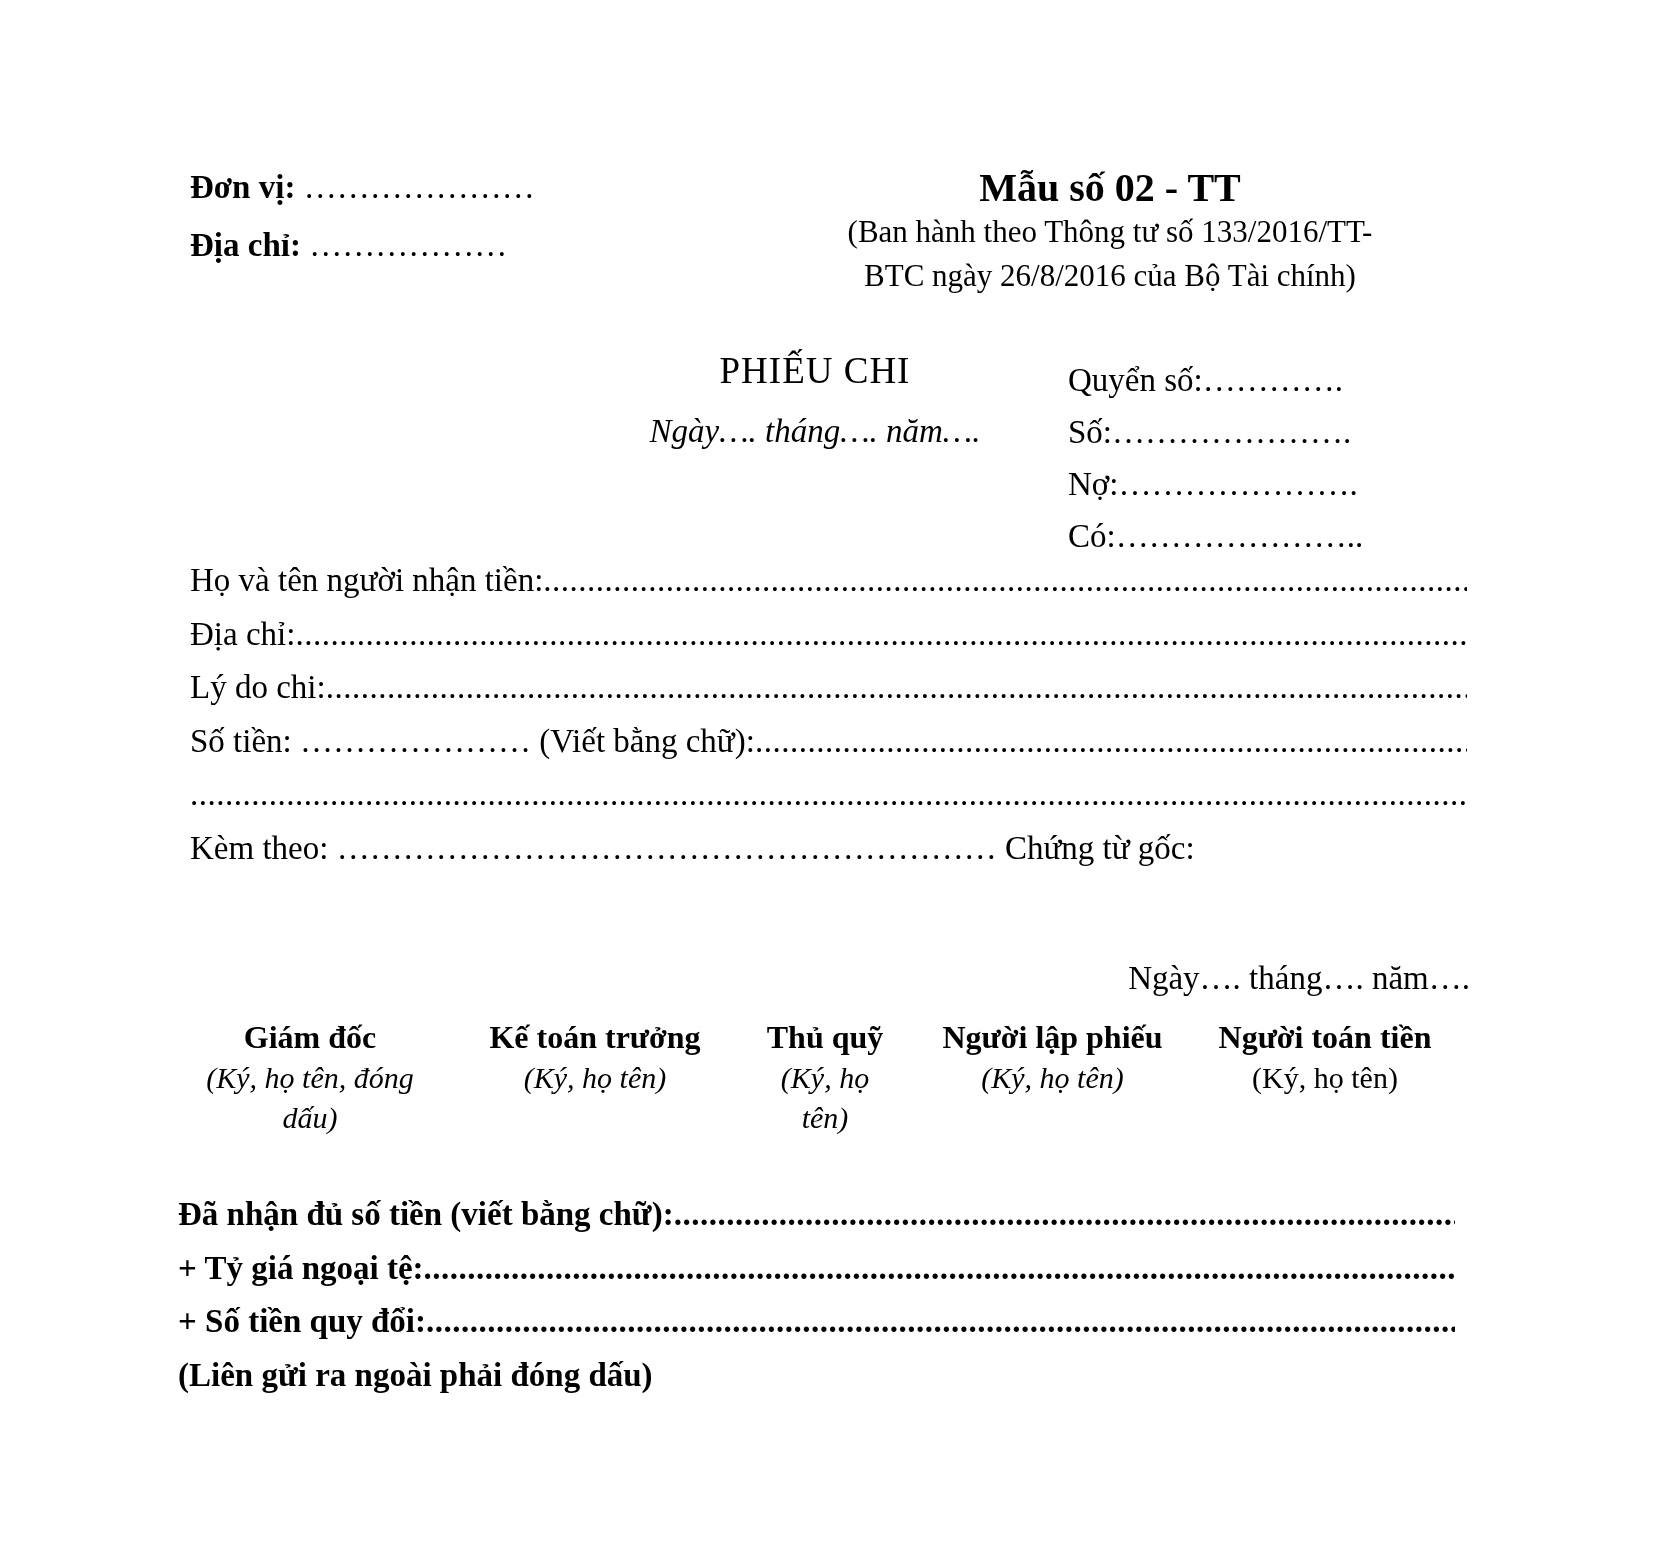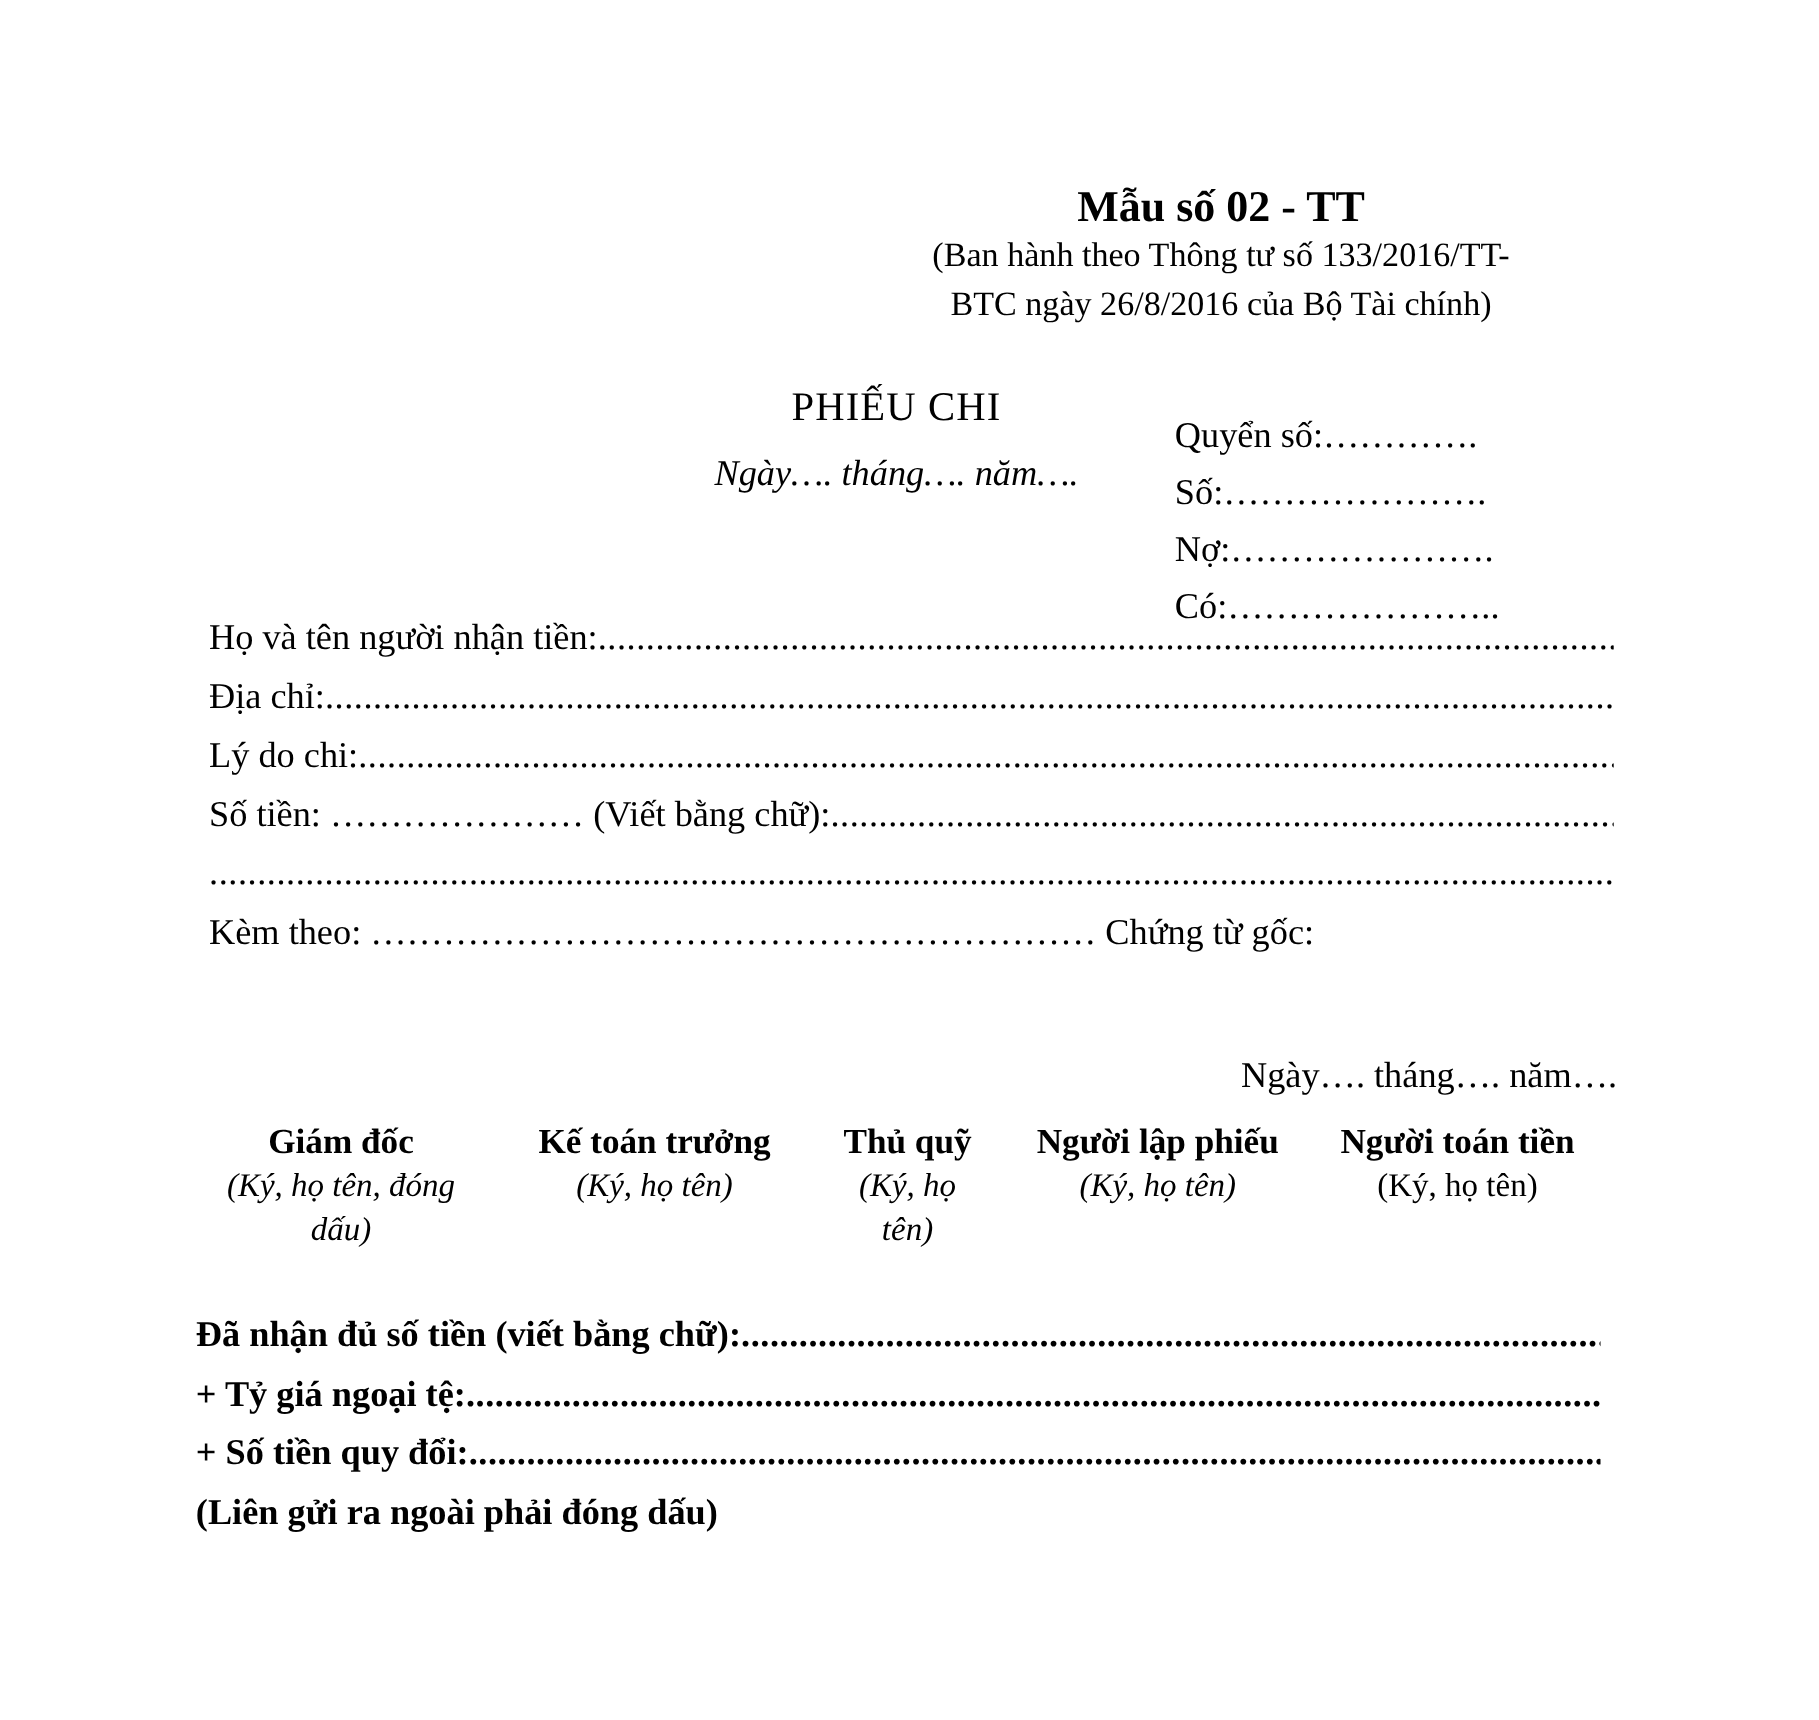--- a/index.html
+++ b/index.html
@@ -29,21 +29,21 @@
 
   
   .title-block { left: 190px; top: 348px; width: 1250px; }
   .title-block h1 {
     margin: 0; font-size: 37px; font-weight: normal; line-height: 46px;
     letter-spacing: 1px;
   }
   .title-block .date-line { font-size: 33px; margin-top: 17px; line-height: 40px; }
 
   
-  .ledger { left: 1068px; top: 370px; width: 380px; line-height: 52px; white-space: nowrap; }
+  .ledger { left: 1068px; top: 354px; width: 380px; line-height: 52px; white-space: nowrap; }
 
   
   .body-block { left: 190px; top: 554px; width: 1277px; }
   .row { display: flex; align-items: baseline; line-height: 53.5px; white-space: nowrap; }
   .lbl { flex: 0 0 auto; }
   .fill { flex: 1 1 auto; overflow: hidden; white-space: nowrap; letter-spacing: 0.5px; }
 
   
   .sig-date { left: 190px; top: 958px; width: 1280px; line-height: 40px; white-space: nowrap; }
 
@@ -62,20 +62,24 @@
   .sig-c5 { width: 230px; }
 
   
   .footer-block { left: 178px; top: 1188px; width: 1277px; font-weight: bold; }
 </style>
 </head>
 <body>
 
 <div class="page">
 
+  <div class="abs hdr-left">
+    <div><span class="b">Đơn vị:</span><span> …………………</span></div>
+    <div><span class="b">Địa chỉ:</span><span> ………………</span></div>
+  </div>
 
   <div class="abs hdr-right center">
     <div class="b form-no">Mẫu số 02 - TT</div>
     <div class="issue">(Ban hành theo Thông tư số 133/2016/TT-</div>
     <div class="issue">BTC ngày 26/8/2016 của Bộ Tài chính)</div>
   </div>
 
   <div class="abs title-block center">
     <h1>PHIẾU CHI</h1>
     <div class="i date-line">Ngày…. tháng…. năm….</div>

